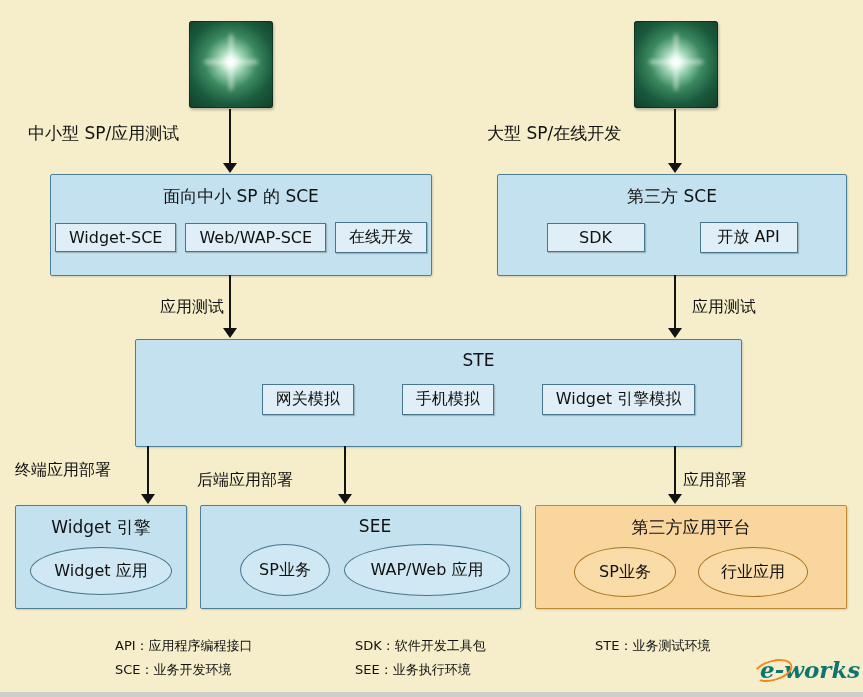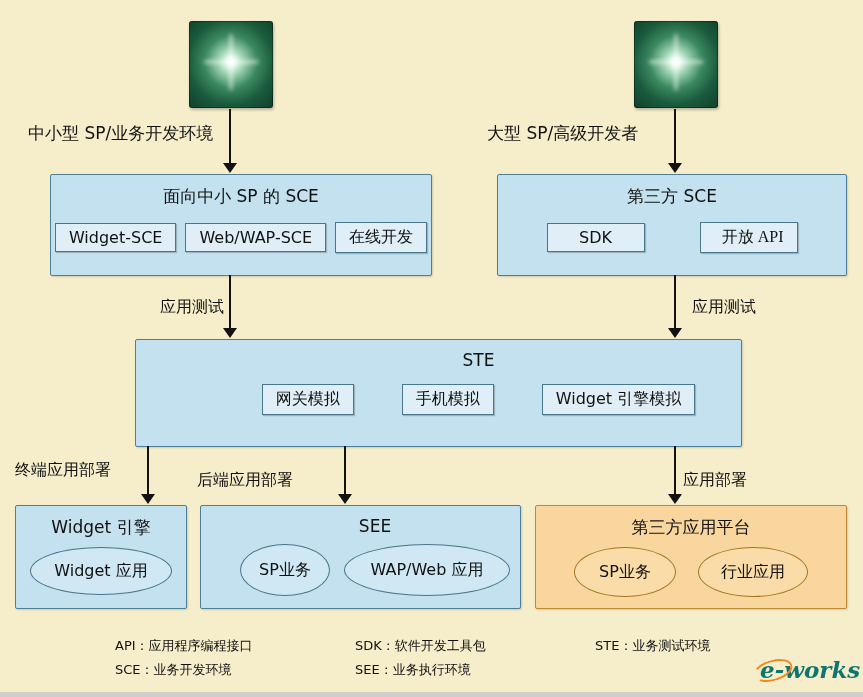--- a/index.html
+++ b/index.html
@@ -76,22 +76,22 @@
   .bottom-strip { position:absolute; left:0; right:0; bottom:0; height:5px; background:#ccd0c9; }
 </style>
 </head>
 <body>
 
 <div class="canvas">
 
   <div class="actor-icon" style="left:189px; top:21px;"></div>
   <div class="actor-icon" style="left:634px; top:21px;"></div>
 
-  <div class="lbl" style="left:28px; top:122px;">中小型 SP/业务开发环境</div>
-  <div class="lbl" style="left:487px; top:122px;">大型 SP/高级开发者</div>
+  <div class="lbl" style="left:28px; top:122px;">中小型 SP/应用测试</div>
+  <div class="lbl" style="left:487px; top:122px;">大型 SP/在线开发</div>
 
   <div class="arrow" style="left:223px; top:109px; height:64px;">
       <span class="shaft"></span>
       <span class="head"></span>
     </div>
   <div class="arrow" style="left:668px; top:109px; height:64px;">
       <span class="shaft"></span>
       <span class="head"></span>
     </div>
 
@@ -101,21 +101,21 @@
       <div class="chip">Widget-SCE</div>
       <div class="chip">Web/WAP-SCE</div>
       <div class="chip">在线开发</div>
     </div>
   </div>
 
   <div class="bigbox" style="left:497px; top:174px; width:348px; height:100px;">
     <div class="box-title">第三方 SCE</div>
     <div class="chip-row wide-gap">
       <div class="chip" style="min-width:70px; text-align:center;">SDK</div>
-      <div class="chip" style="min-width:70px; text-align:right;font-family:Liberation Serif, serif;">开放 API</div>
+      <div class="chip" style="min-width:70px; text-align:center;">开放 API</div>
     </div>
   </div>
 
   <div class="lbl lbl-small" style="left:160px; top:297px;">应用测试</div>
   <div class="lbl lbl-small" style="left:692px; top:297px;">应用测试</div>
   <div class="arrow" style="left:223px; top:275px; height:63px;">
       <span class="shaft"></span>
       <span class="head"></span>
     </div>
   <div class="arrow" style="left:668px; top:275px; height:63px;">

